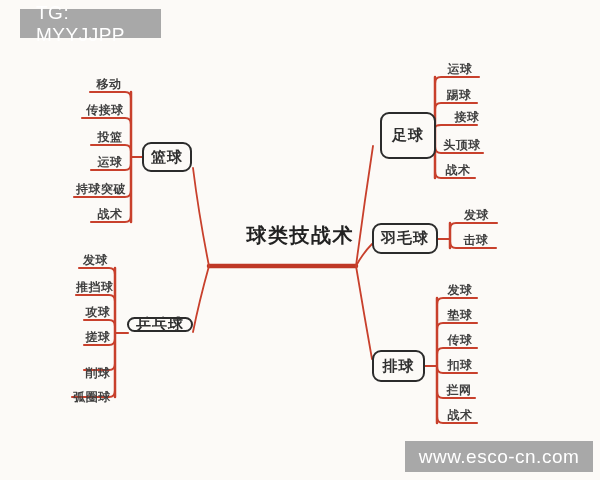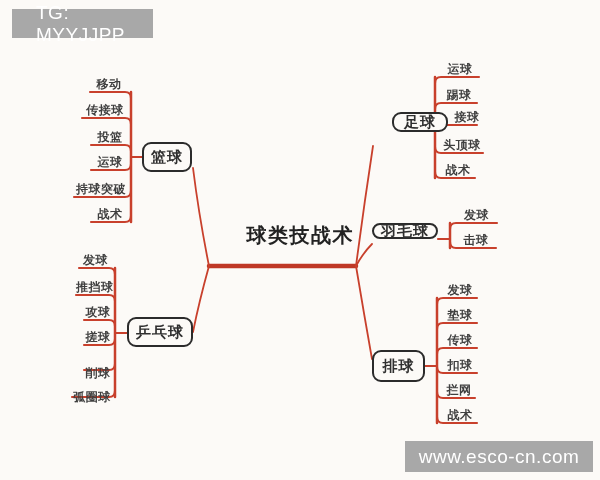--- a/index.html
+++ b/index.html
@@ -46,21 +46,21 @@
     text-align:right;font-size:20px;font-weight:bold;
     color:#222;letter-spacing:1.5px;white-space:nowrap;
   }
   .watermark{
     position:absolute;
     background:var(--wm-bg);
     color:var(--wm-text);
     display:flex;align-items:center;
     font-size:19px;letter-spacing:0.5px;
   }
-  #wm-tl{left:12px;top:9px;width:141px;height:29px;padding-left:24px;box-sizing:border-box;}
+  #wm-tl{left:20px;top:9px;width:141px;height:29px;padding-left:16px;box-sizing:border-box;}
   #wm-br{left:405px;top:441px;width:188px;height:31px;justify-content:center;}
 </style>
 </head>
 <body>
 
 <div id="stage">
 
   <svg id="wires" viewBox="0 0 600 480">
 
     <path class="thick" d="M209,266 L356,266"></path>
@@ -108,23 +108,23 @@
     <path class="ln w2" d="M477,323 L443,323 Q437,323 437,329"></path>
     <path class="ln w2" d="M477,348 L443,348 Q437,348 437,354"></path>
     <path class="ln w2" d="M477,373 L443,373 Q437,373 437,367"></path>
     <path class="ln w2" d="M475,398 L443,398 Q437,398 437,392"></path>
     <path class="ln w2" d="M477,423 L443,423 Q437,423 437,417"></path>
   </svg>
 
   <div id="root-title">球类技战术</div>
 
   <div class="node" style="left:142px;top:142px;width:50px;height:30px;">篮球</div>
-  <div class="node" style="left:127px;top:317px;width:66px;height:30px;">乒乓球</div>
-  <div class="node" style="left:392px;top:112px;width:56px;height:20px;text-align:center;">足球</div>
-  <div class="node" style="left:372px;top:223px;width:66px;height:16px;">羽毛球</div>
+  <div class="node" style="left:127px;top:317px;width:66px;height:15px;">乒乓球</div>
+  <div class="node" style="left:380px;top:112px;width:56px;height:47px;text-align:center;">足球</div>
+  <div class="node" style="left:372px;top:223px;width:66px;height:31px;">羽毛球</div>
   <div class="node" style="left:372px;top:350px;width:53px;height:32px;">排球</div>
 
   <div class="leaf" style="left:90px;top:77px;width:38px;">移动</div>
   <div class="leaf" style="left:82px;top:103px;width:46px;">传接球</div>
   <div class="leaf" style="left:91px;top:130px;width:38px;">投篮</div>
   <div class="leaf" style="left:91px;top:155px;width:38px;">运球</div>
   <div class="leaf" style="left:74px;top:182px;width:54px;">持球突破</div>
   <div class="leaf" style="left:91px;top:207px;width:38px;">战术</div>
 
   <div class="leaf" style="left:79px;top:253px;width:33px;">发球</div>

